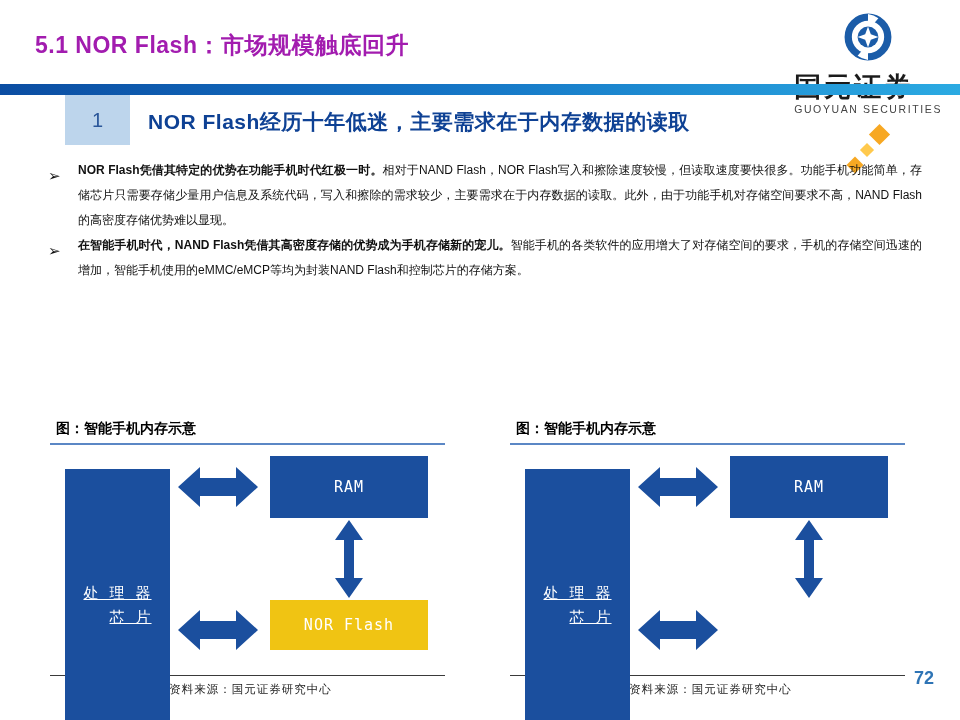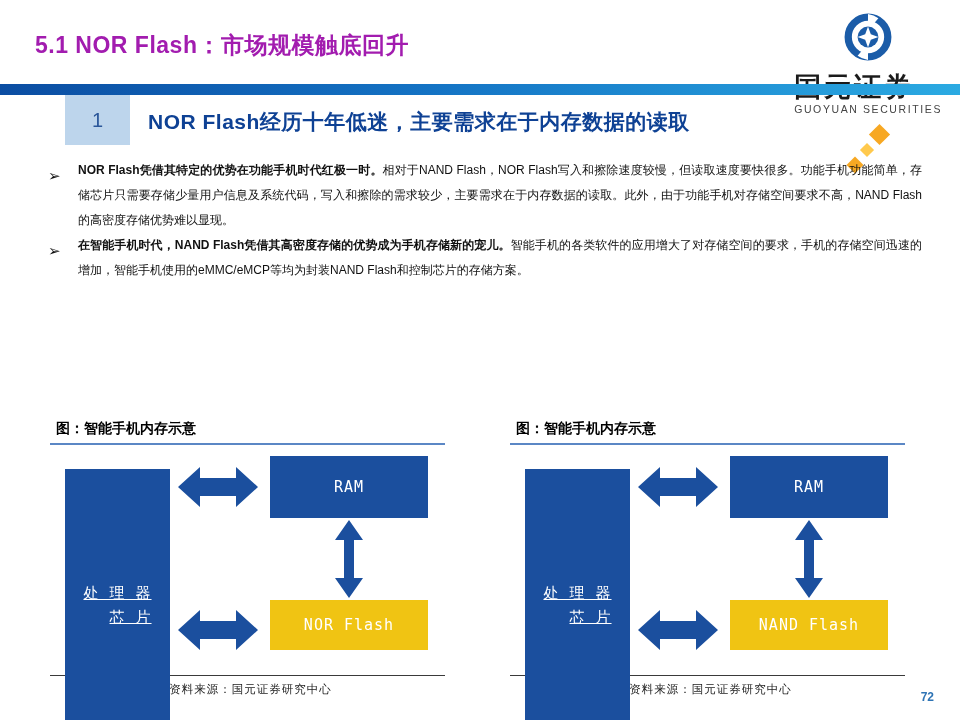--- a/index.html
+++ b/index.html
@@ -44,21 +44,21 @@
   .proc{left:15px;top:24px;width:105px;height:272px;background:#1B4F9E;line-height:24px;text-decoration:underline;}
   .ram{left:220px;top:11px;width:158px;height:62px;background:#1B4F9E;}
   .flash{left:220px;top:155px;width:158px;height:50px;background:#F0C413;}
   .arrow{position:absolute;}
   .arr-h1{left:128px;top:22px;} .arr-h2{left:128px;top:165px;}
   .arr-v{left:285px;top:75px;}
   .src-line{border-top:1px solid #3a3a3a;margin-top:5px;}
   .fig-source{font-size:11.5px;color:#222;padding:6px 0 0 6px;letter-spacing:1px;text-align:center;}
 
   
-  .page-number{position:absolute;right:26px;bottom:16px;font-size:12px;font-weight:bold;
+  .page-number{position:absolute;right:26px;bottom:31px;font-size:18px;font-weight:bold;
                color:#2E74B5;z-index:1;}
   .watermark{position:absolute;right:2px;bottom:4px;font-size:30px;font-weight:bold;
              color:#0a0a0a;letter-spacing:1px;z-index:2;}
 </style>
 </head>
 <body>
 
 <div class="slide">
 
   <div class="page-title">5.1 NOR Flash：市场规模触底回升</div>
@@ -130,21 +130,20 @@
     <div class="fig-source">资料来源：国元证券研究中心</div>
   </div>
 
   <div class="figure f2">
     <div class="fig-caption">图：智能手机内存示意</div>
     <div class="diagram">
       <div class="dbox proc">
         <span><span>处 理 器</span><br><span>芯 片</span></span>
       </div>
       <div class="dbox ram">RAM</div>
-      <div class="dbox flash">NAND Flash</div>
       <span class="arrow arr-h1">
         <svg width="80" height="40" viewBox="0 0 80 40">
             <polygon points="0,20 22,0 22,11 58,11 58,0 80,20 58,40 58,29 22,29 22,40" fill="#1B4F9E"></polygon>
           </svg>
       </span>
       <span class="arrow arr-h2">
         <svg width="80" height="40" viewBox="0 0 80 40">
             <polygon points="0,20 22,0 22,11 58,11 58,0 80,20 58,40 58,29 22,29 22,40" fill="#1B4F9E"></polygon>
           </svg>
       </span>

